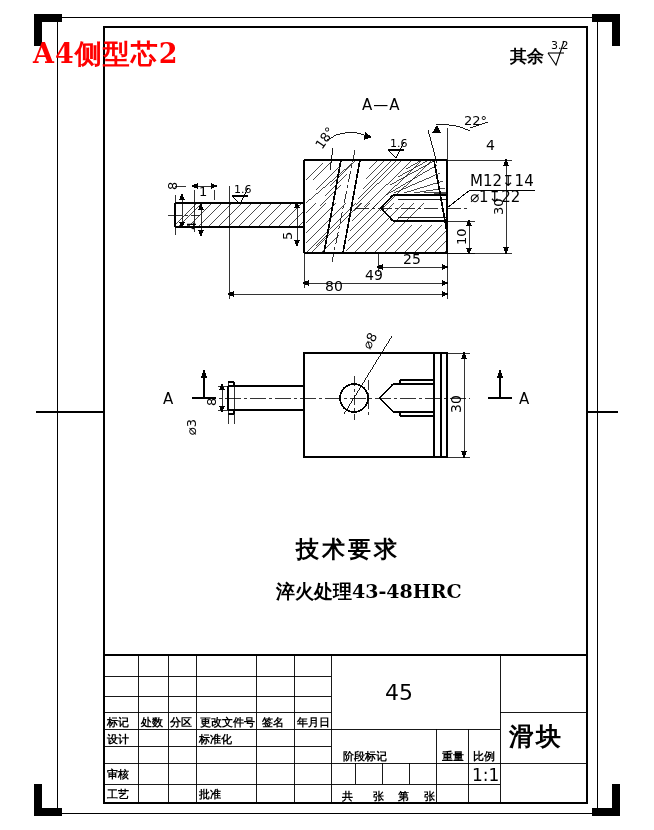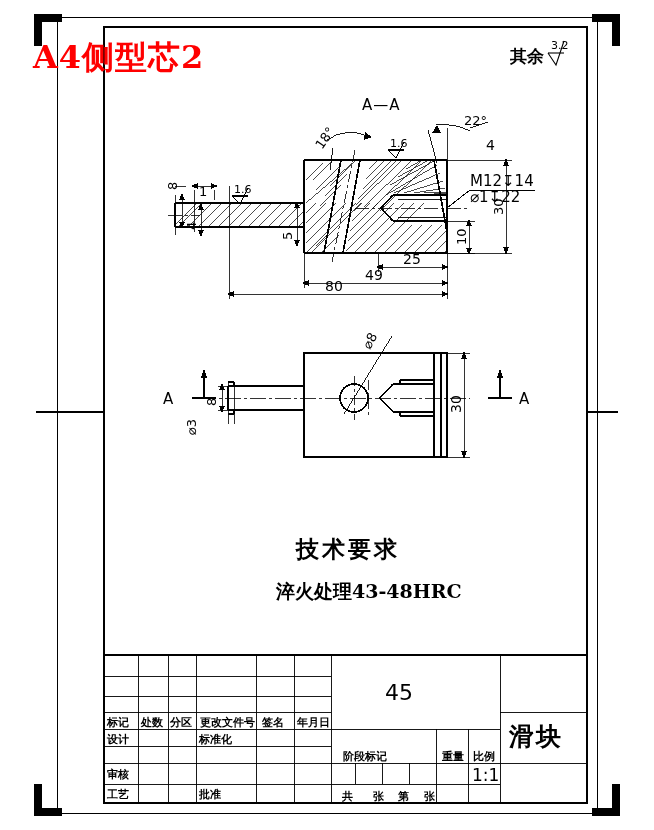--- a/index.html
+++ b/index.html
@@ -3,21 +3,21 @@
 <meta charset="utf-8">
 <style>
   html,body{margin:0;padding:0;background:#fff;}
   body{width:654px;height:830px;position:relative;overflow:hidden;
        font-family:"DejaVu Sans","Liberation Sans",sans-serif;}
   .layer{position:absolute;left:0;top:0;width:654px;height:830px;}
   svg{display:block;}
   .title-label{
     position:absolute;left:33px;top:36px;color:#ff0000;
     font-family:"DejaVu Serif","Liberation Serif",serif;
-    font-weight:bold;font-size:32px;letter-spacing:1px;white-space:nowrap;
+    font-weight:bold;font-size:27px;letter-spacing:1px;white-space:nowrap;
   }
 </style>
 </head>
 <body>
 
 <div class="layer">
 <svg width="654" height="830" viewBox="0 0 654 830" shape-rendering="crispEdges">
   <rect x="0" y="0" width="654" height="830" fill="#ffffff"></rect>
 
   <g stroke="#000" fill="none">

